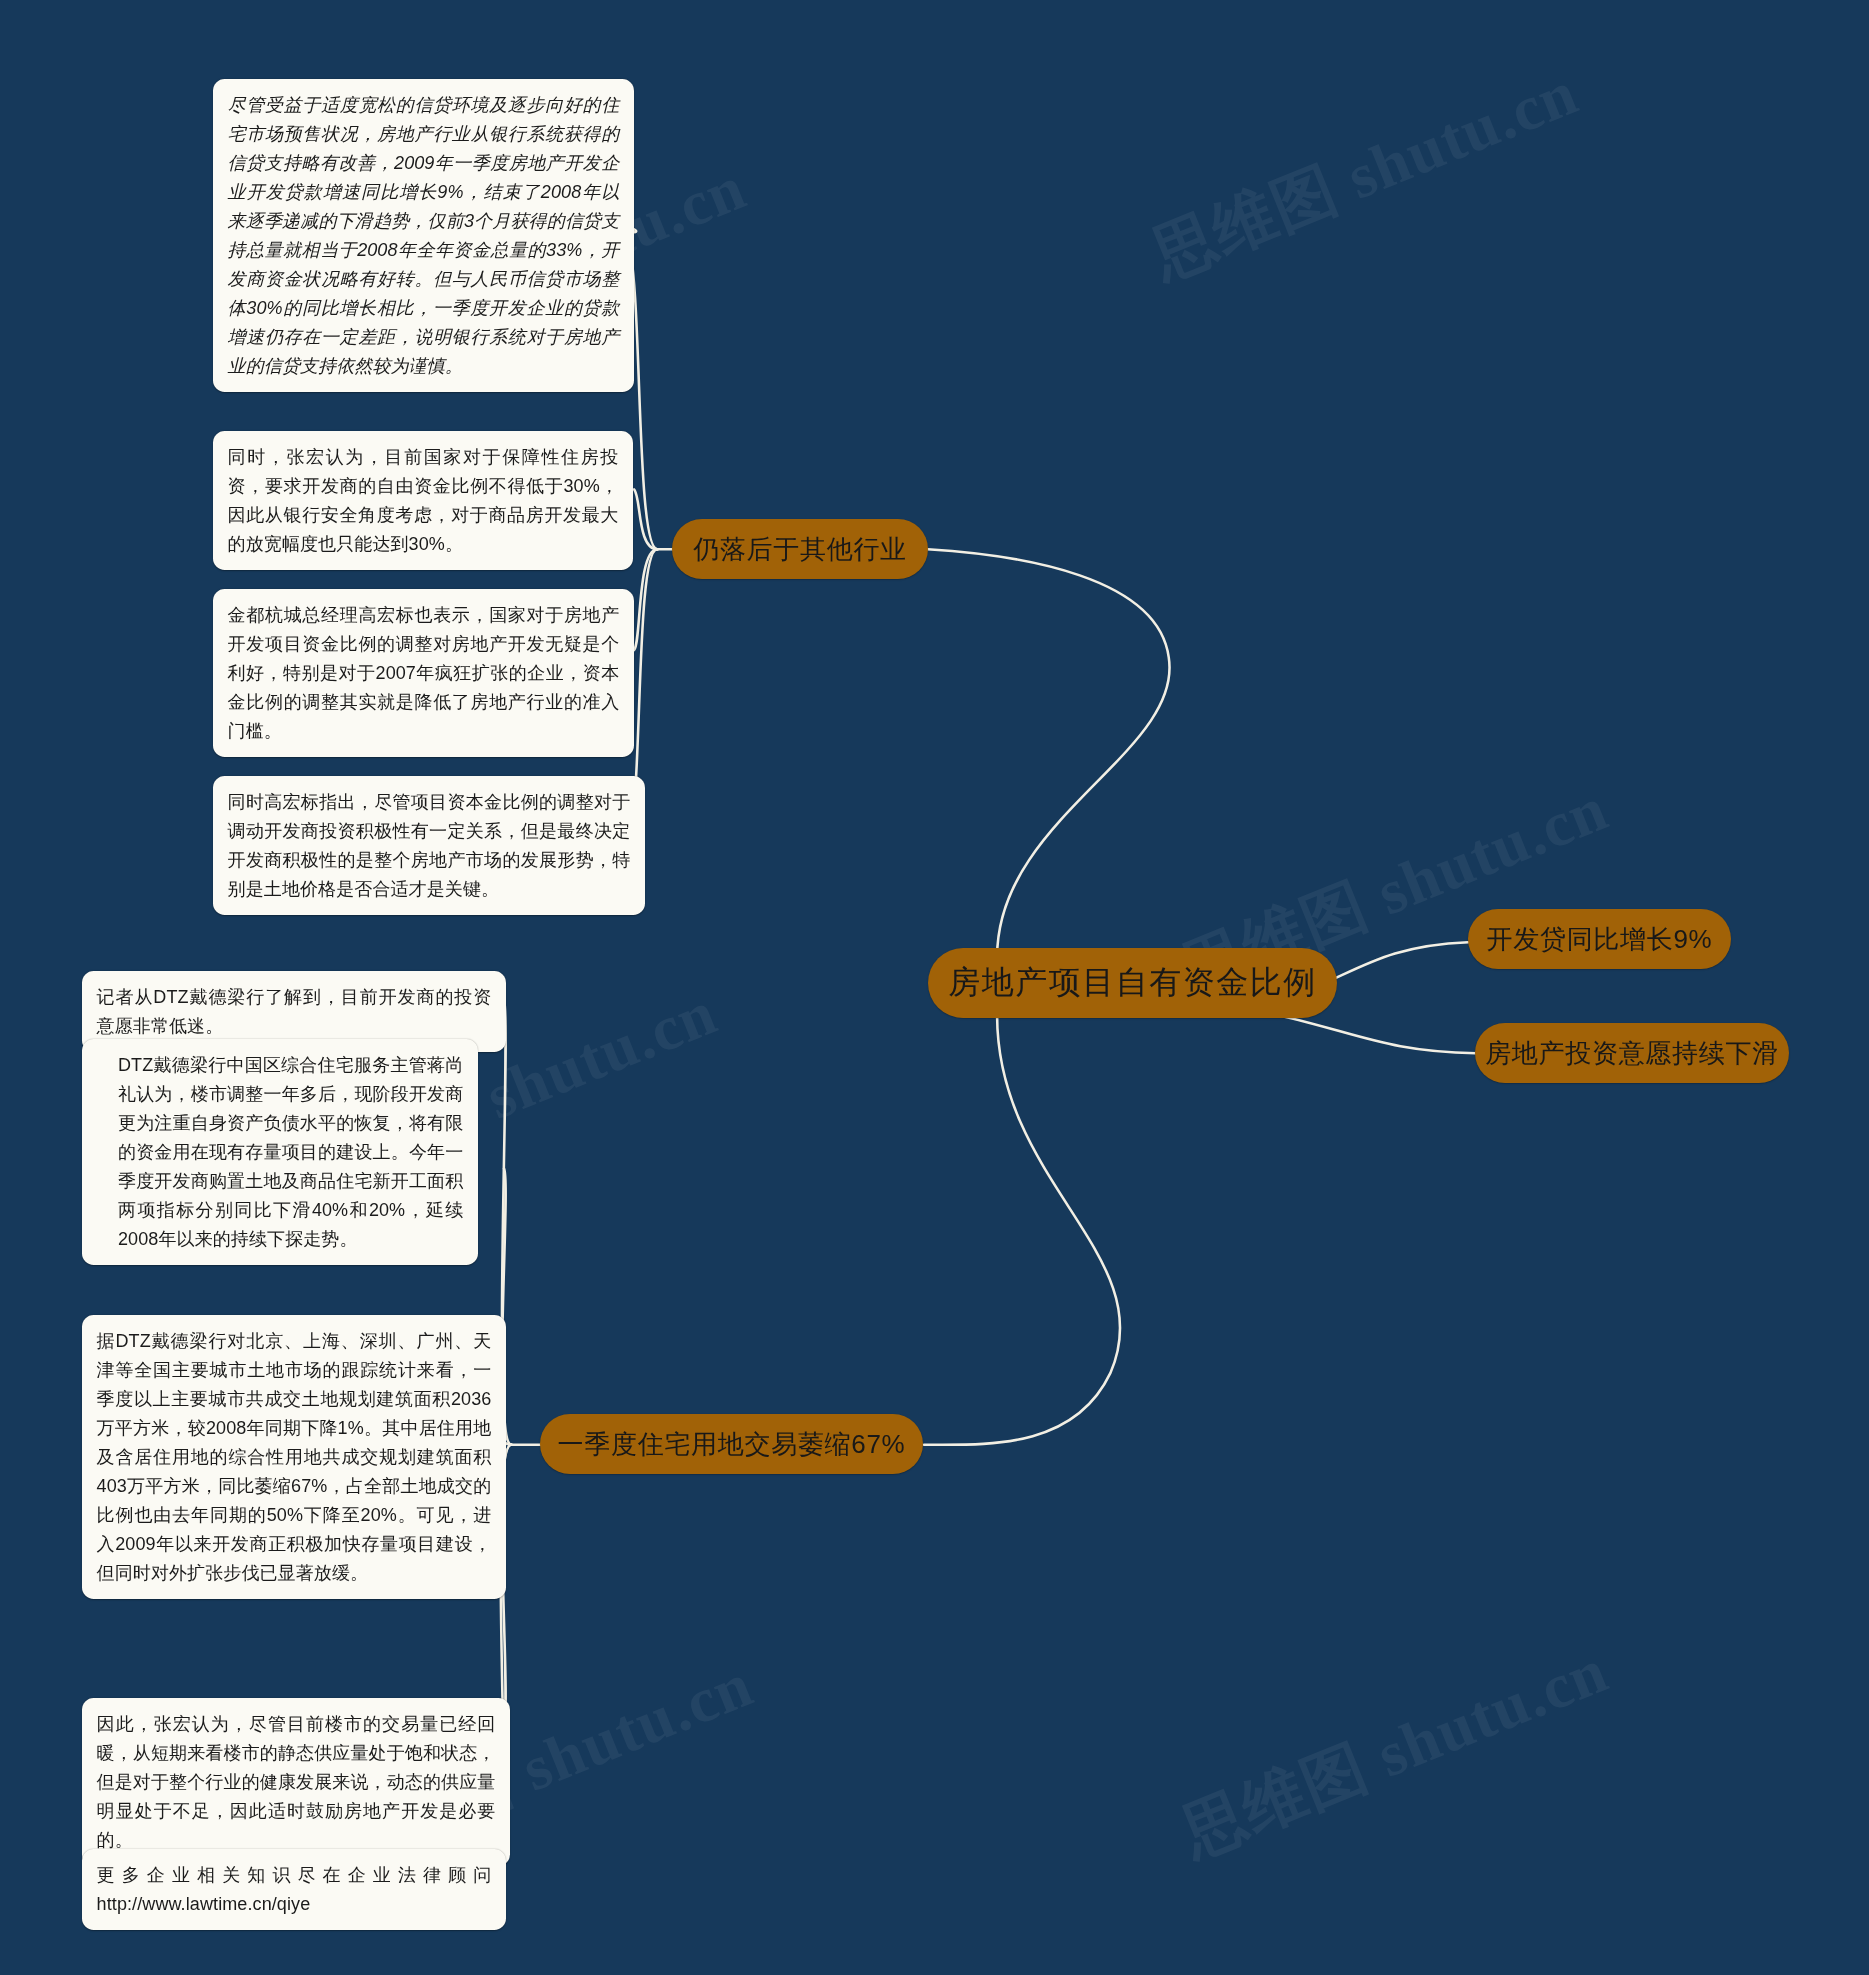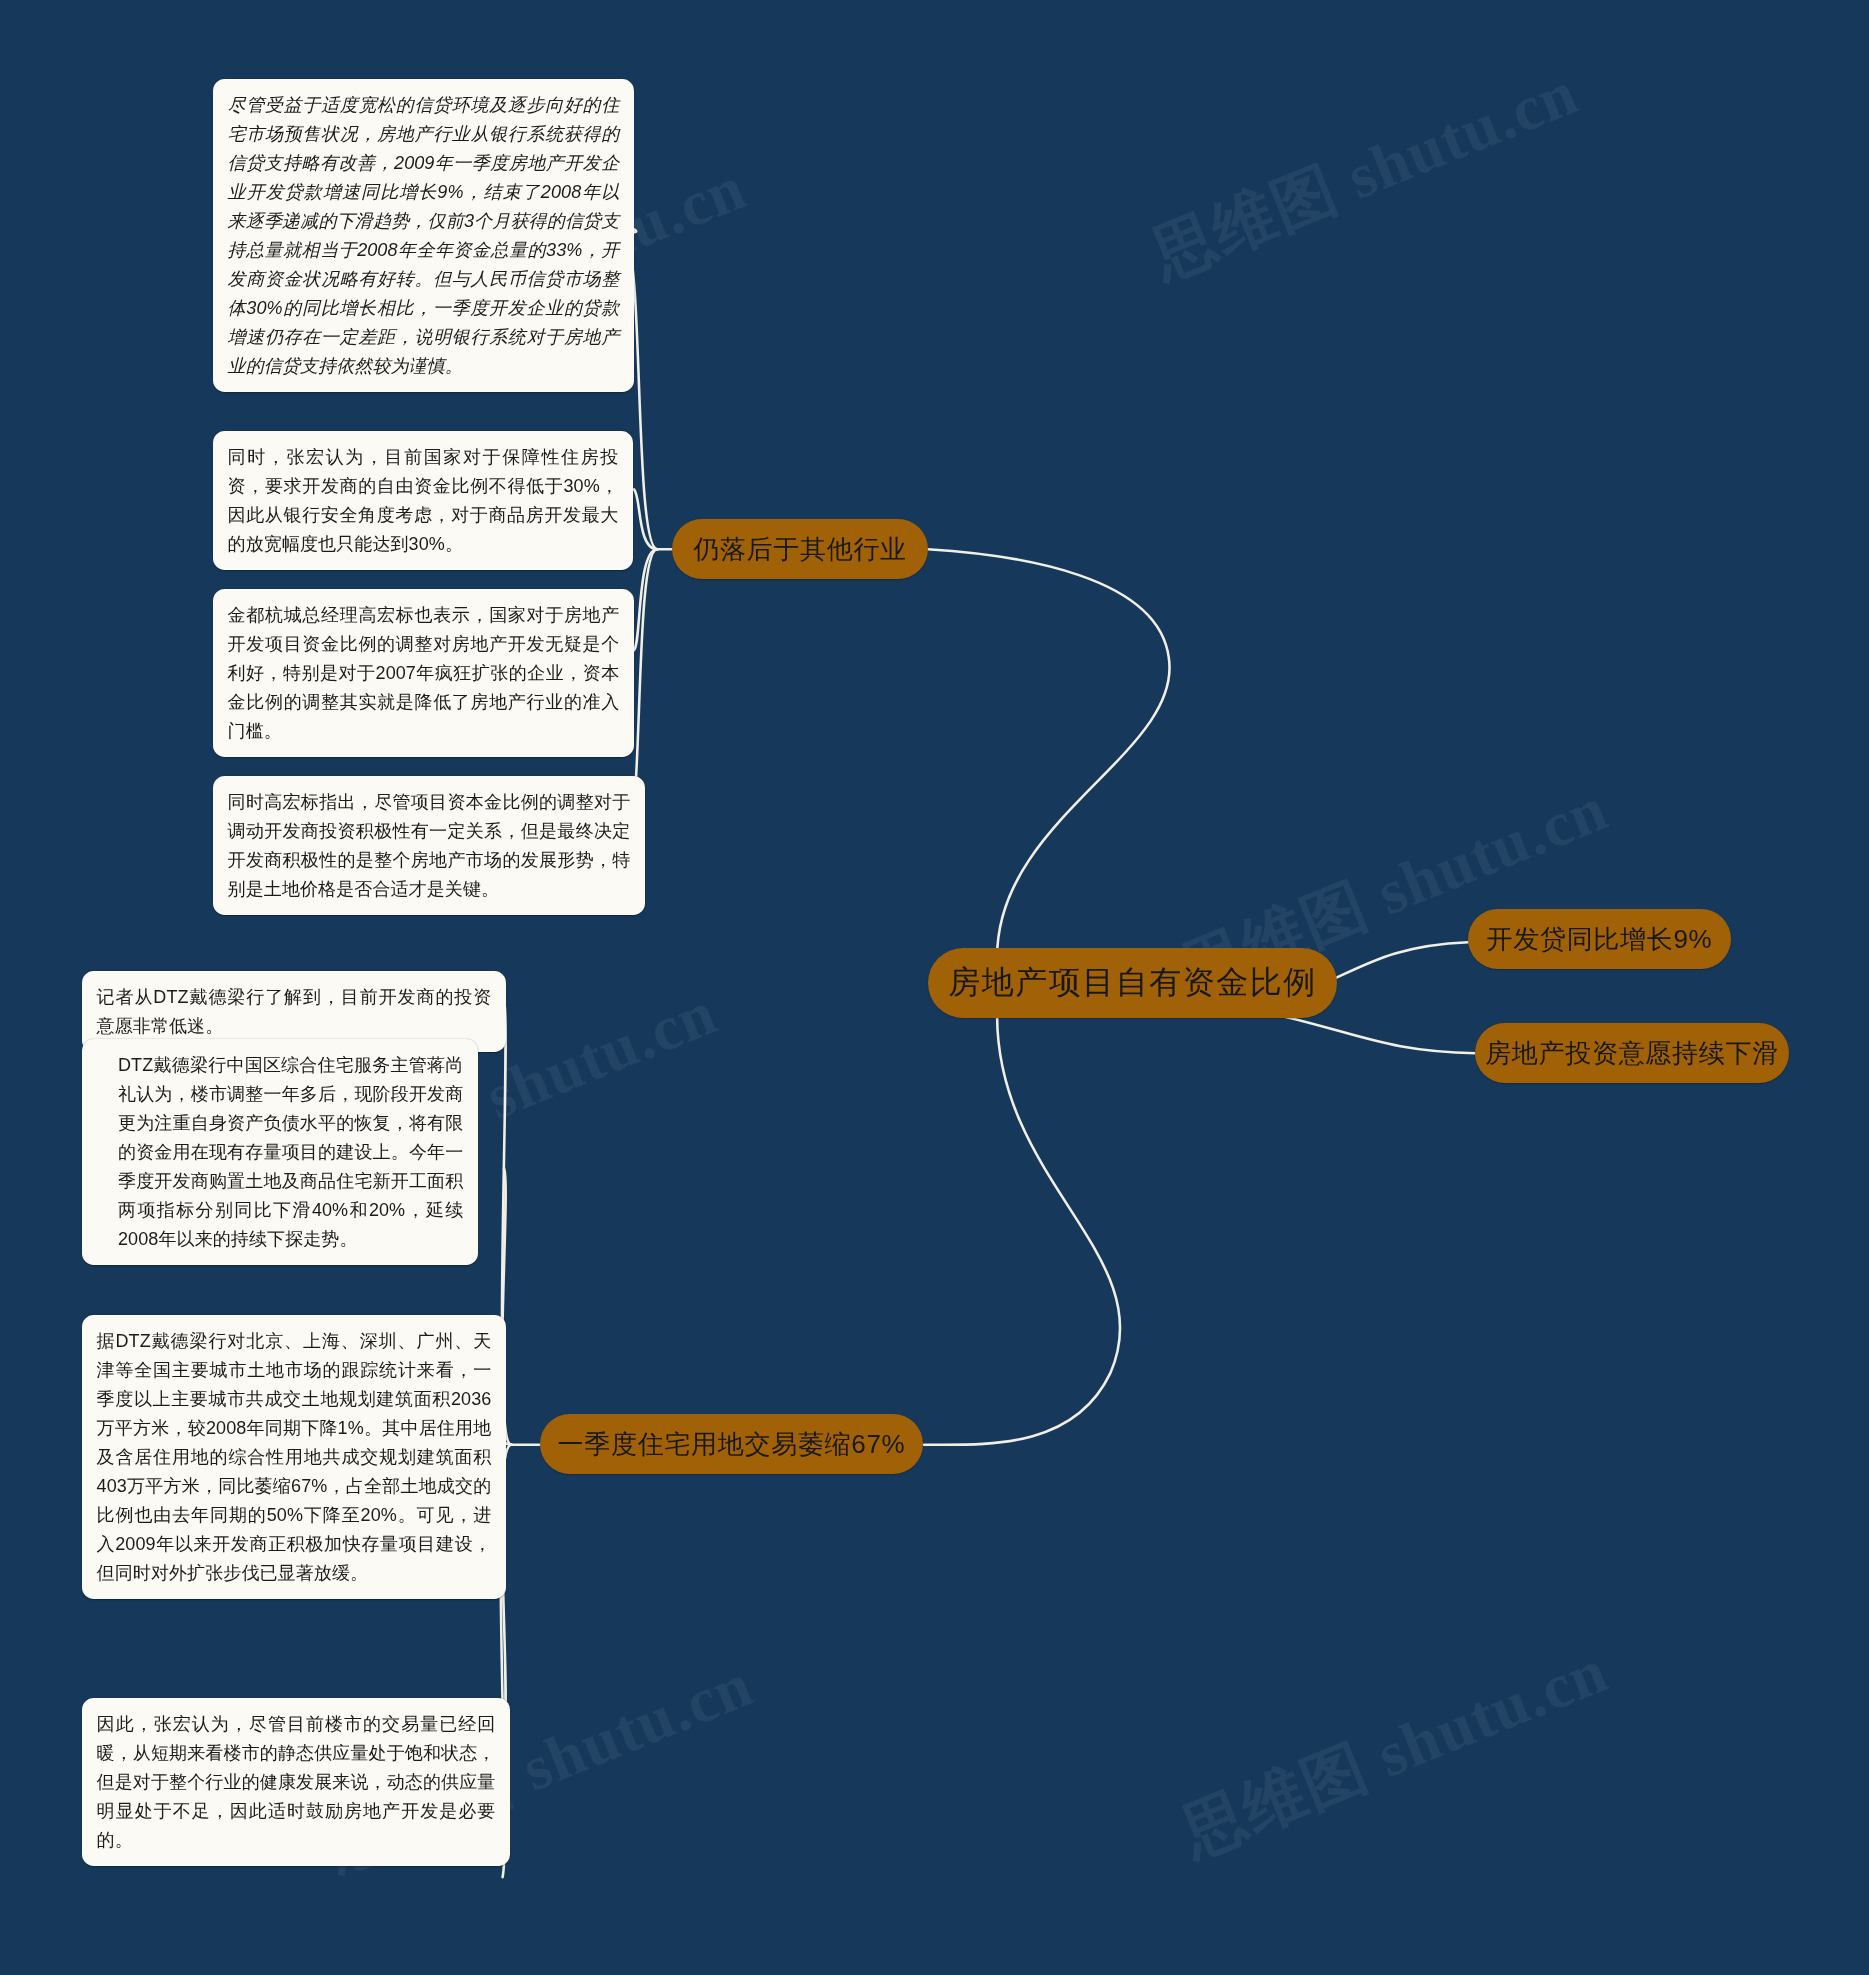--- a/index.html
+++ b/index.html
@@ -130,15 +130,16 @@
   <div class="note" style="left:213px;top:776px;width:432px;">同时高宏标指出，尽管项目资本金比例的调整对于调动开发商投资积极性有一定关系，但是最终决定开发商积极性的是整个房地产市场的发展形势，特别是土地价格是否合适才是关键。</div>
 
   <div class="note" style="left:82px;top:971px;width:424px;">记者从DTZ戴德梁行了解到，目前开发商的投资意愿非常低迷。</div>
 
   <div class="note" style="left:82px;top:1039px;width:396px;padding-left:36px;">DTZ戴德梁行中国区综合住宅服务主管蒋尚礼认为，楼市调整一年多后，现阶段开发商更为注重自身资产负债水平的恢复，将有限的资金用在现有存量项目的建设上。今年一季度开发商购置土地及商品住宅新开工面积两项指标分别同比下滑40%和20%，延续2008年以来的持续下探走势。</div>
 
   <div class="note" style="left:82px;top:1315px;width:424px;">据DTZ戴德梁行对北京、上海、深圳、广州、天津等全国主要城市土地市场的跟踪统计来看，一季度以上主要城市共成交土地规划建筑面积2036万平方米，较2008年同期下降1%。其中居住用地及含居住用地的综合性用地共成交规划建筑面积403万平方米，同比萎缩67%，占全部土地成交的比例也由去年同期的50%下降至20%。可见，进入2009年以来开发商正积极加快存量项目建设，但同时对外扩张步伐已显著放缓。</div>
 
   <div class="note" style="left:82px;top:1698px;width:428px;">因此，张宏认为，尽管目前楼市的交易量已经回暖，从短期来看楼市的静态供应量处于饱和状态，但是对于整个行业的健康发展来说，动态的供应量明显处于不足，因此适时鼓励房地产开发是必要的。</div>
 
+  <div class="note" style="left:82px;top:1849px;width:424px;">更多企业相关知识尽在企业法律顾问http://www.lawtime.cn/qiye</div>
 
 </div>
 
 
 </body></html>

